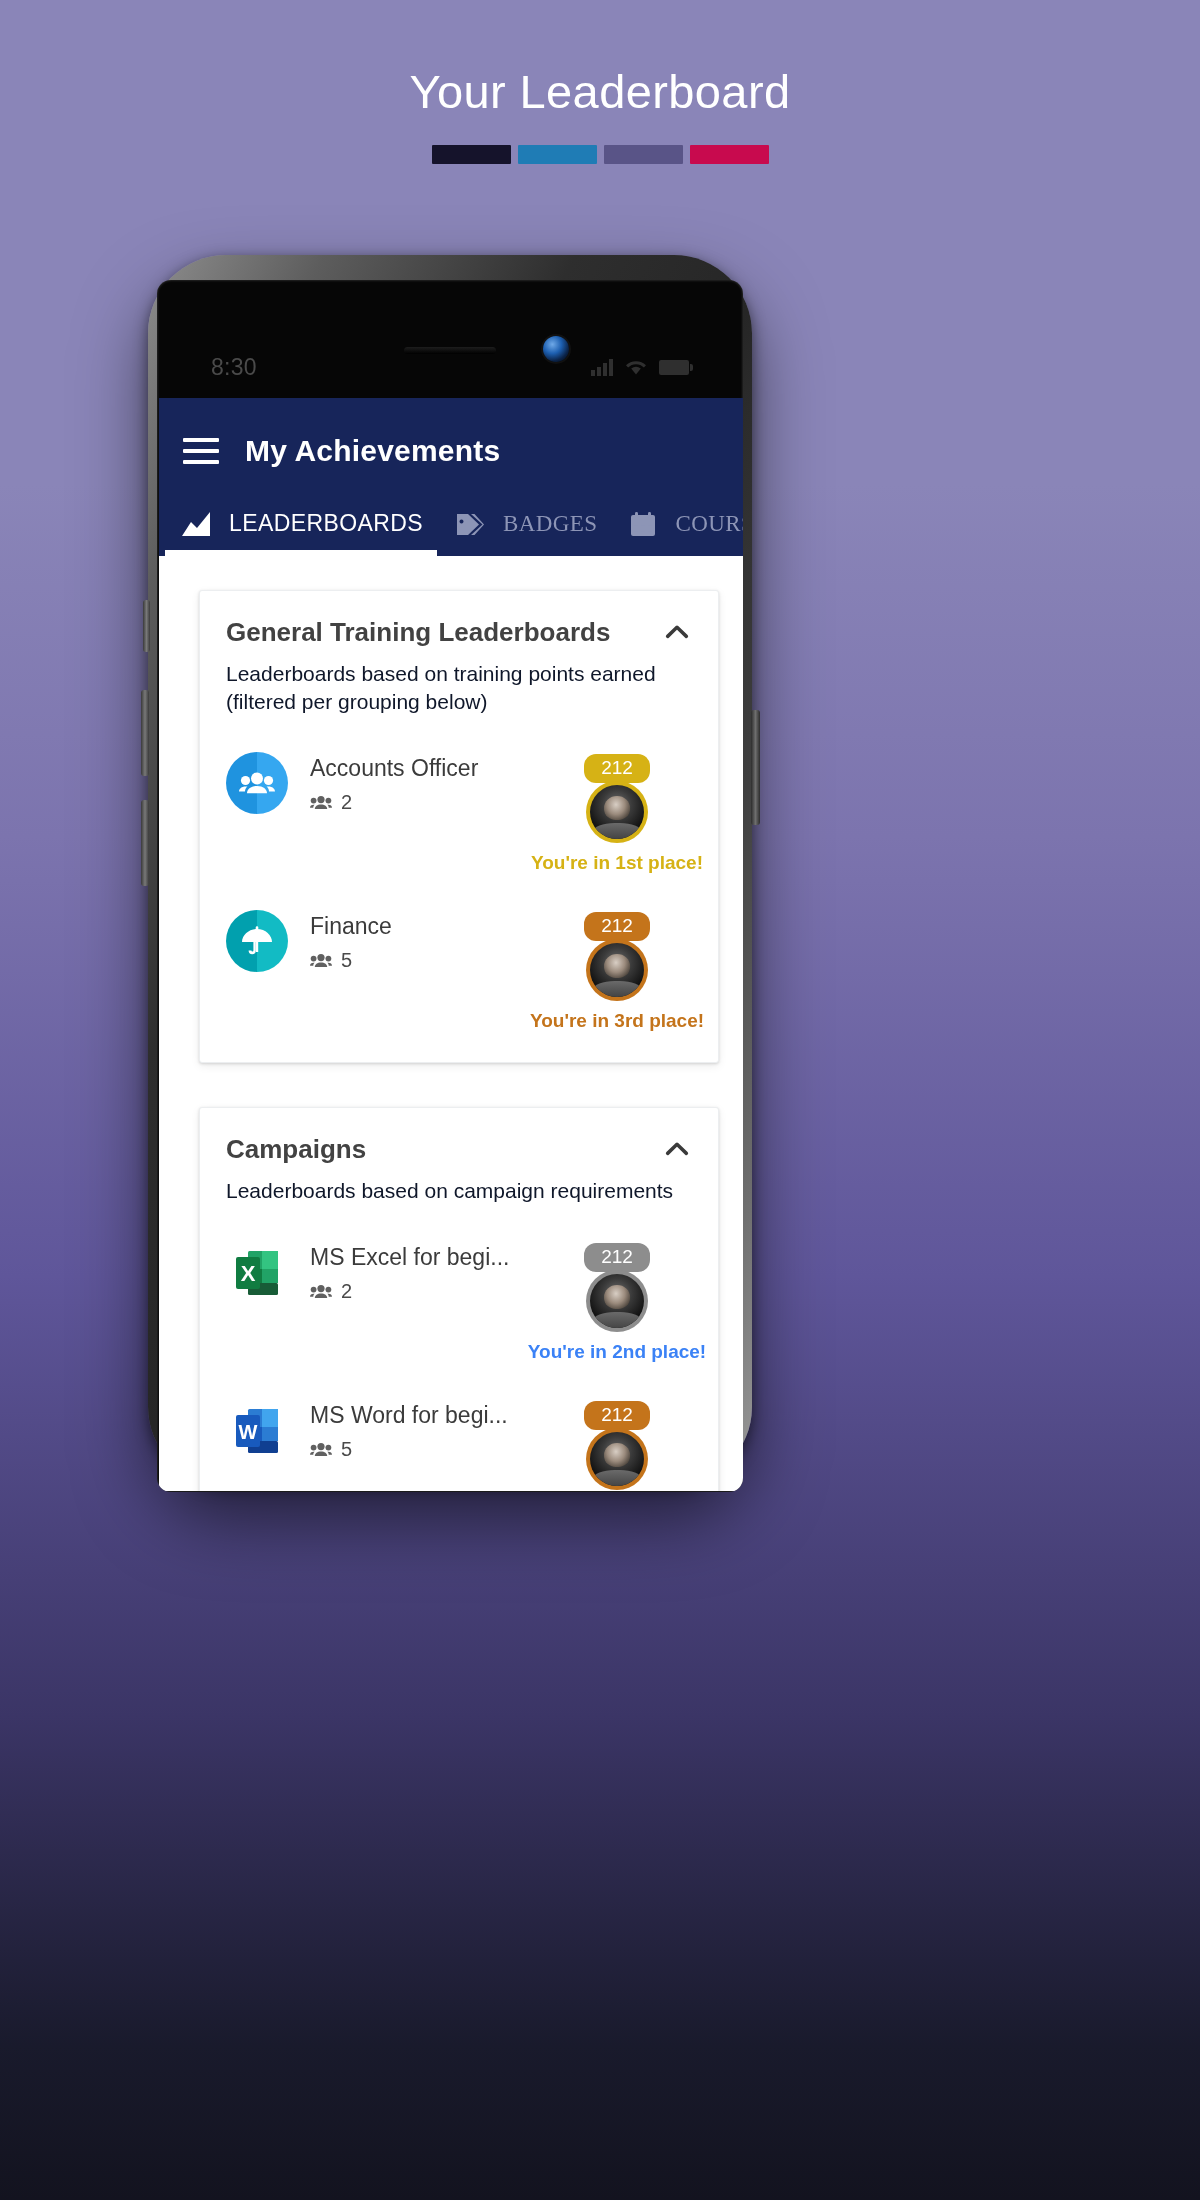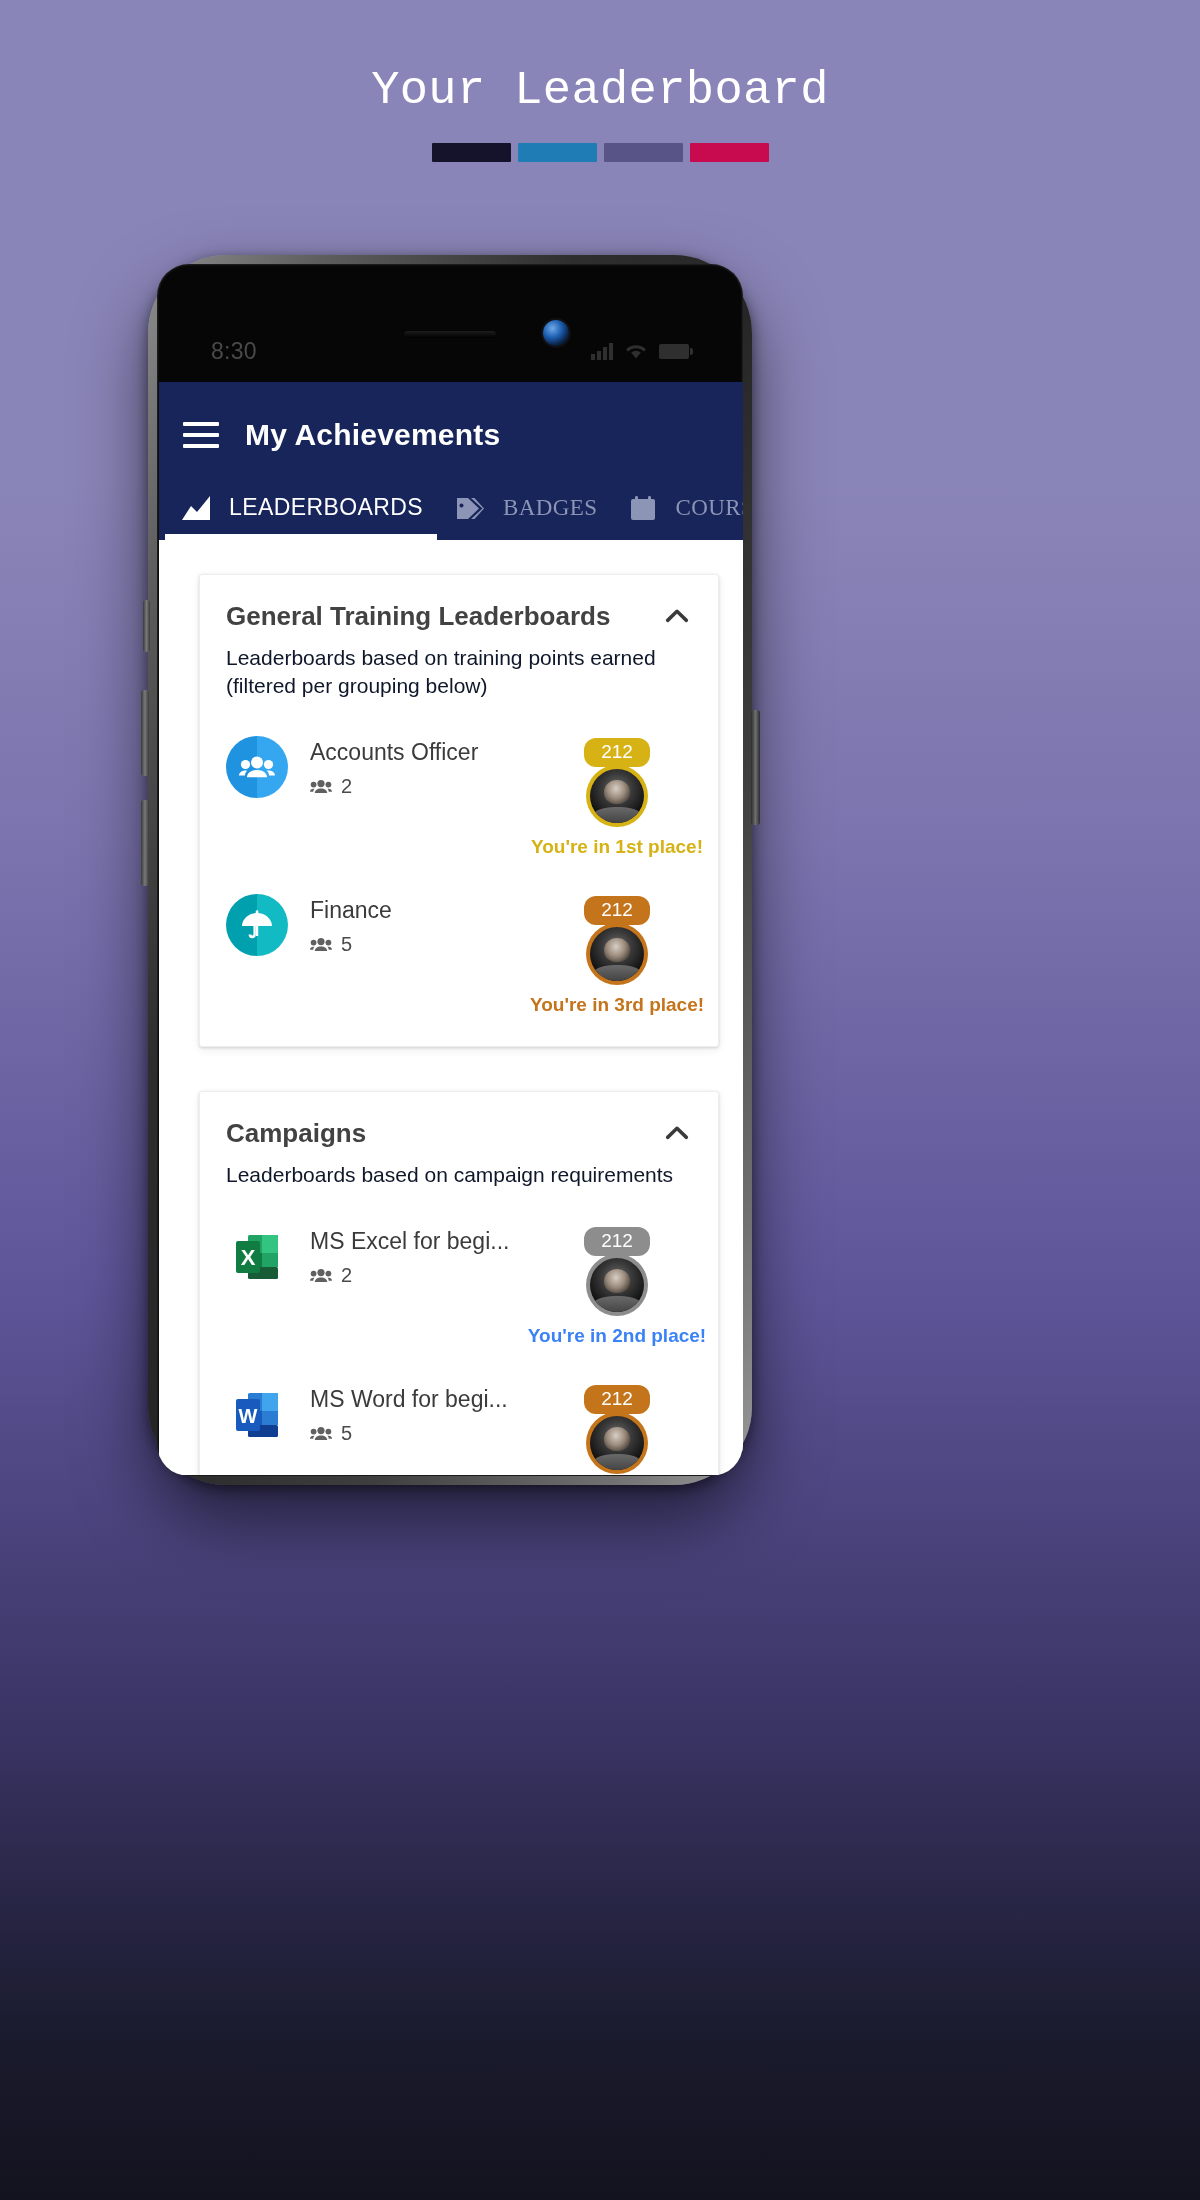--- a/index.html
+++ b/index.html
@@ -7,37 +7,38 @@
   body {
     font-family:"Liberation Sans", sans-serif;
     background:linear-gradient(180deg,#8a85b8 0%, #8a85b8 22%, #7c74ae 38%, #5f569a 58%, #3b3566 78%, #191a2c 93%, #13131f 100%);
     position:relative; overflow:hidden;
   }
 
   
   .page-head { position:absolute; top:0; left:0; width:1200px; text-align:center; }
   .page-title {
     margin-top:64px; font-size:47px; font-weight:300; color:#ffffff;
-    letter-spacing:.4px; font-family:Liberation Mono, monospace;
+    letter-spacing:.4px; font-family:Liberation Sans, sans-serif;
   }
   .swatches { margin-top:26px; display:flex; justify-content:center; gap:7px; }
   .sw { width:79px; height:19px; border-radius:1px; }
 
   
   .phone {
     position:absolute; left:148px; top:255px; width:604px; height:1230px;
     border-radius:78px;
     background:linear-gradient(118deg,#8e8e8e 0%, #5d5d5d 14%, #2e2e2e 34%, #262626 50%, #3f3f3f 70%, #6f6f6f 88%, #9a9a9a 100%);
     padding:9px;
     box-shadow:0 34px 70px rgba(0,0,0,.55), 0 4px 14px rgba(0,0,0,.5);
   }
   .phone-inner {
-    width:100%; height:100%; border-radius:32px; background:#060606;
+    width:100%; height:100%; border-radius:14px; background:#060606;
     position:relative; overflow:hidden;
     box-shadow:inset 0 0 3px rgba(255,255,255,.25);
+    margin-top:16px;
   }
   .btn-side { position:absolute; background:linear-gradient(90deg,#3a3a3a,#787878,#3a3a3a); border-radius:3px; }
   .btn-l1 { left:-5px; top:345px; width:7px; height:52px; }
   .btn-l2 { left:-7px; top:435px; width:8px; height:86px; }
   .btn-l3 { left:-7px; top:545px; width:8px; height:86px; }
   .btn-r1 { right:-8px; top:455px; width:9px; height:115px;
             background:linear-gradient(90deg,#2c2c2c,#6e6e6e,#2c2c2c); }
 
   .notch-speaker {
     position:absolute; top:67px; left:50%; transform:translateX(-50%);

